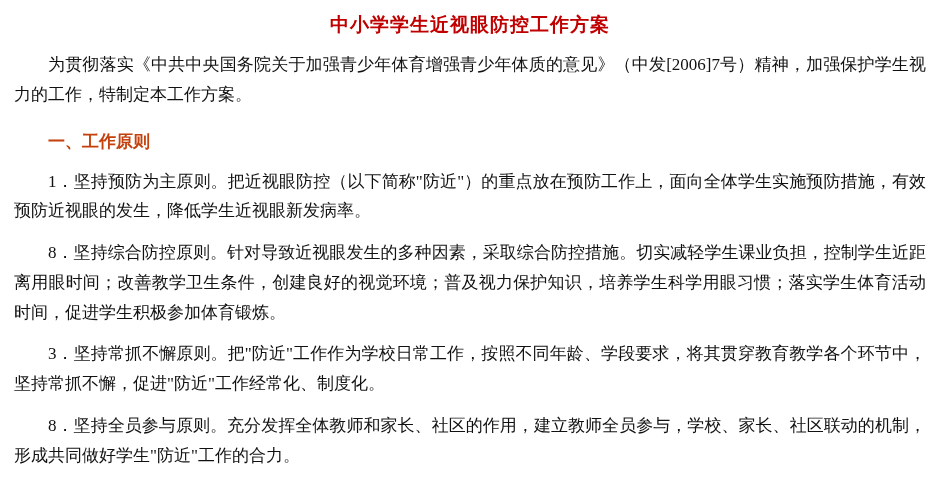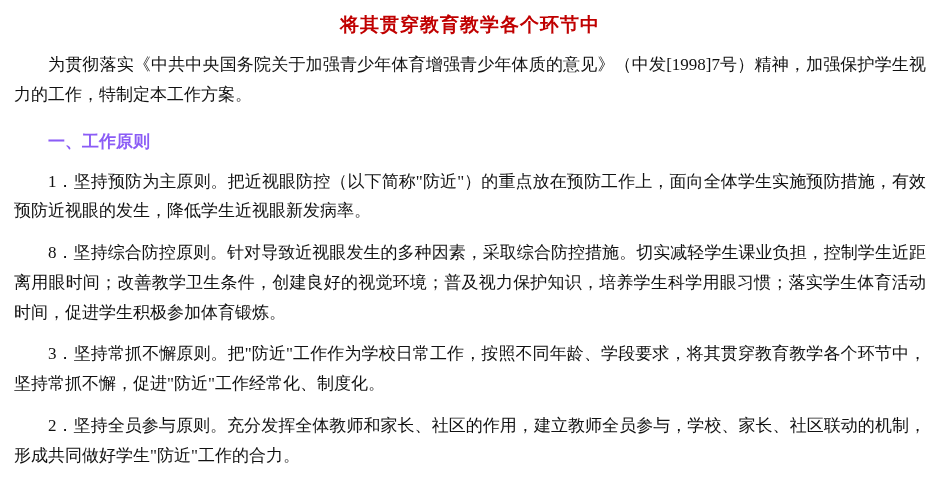--- a/index.html
+++ b/index.html
@@ -35,38 +35,38 @@
     line-height: 1.75;
     text-align: justify;
     text-justify: inter-ideograph;
     margin: 12px 0 0 0;
     text-indent: 2em;
     color: #111111;
   }
   .section-heading {
     font-size: 17px;
     font-weight: bold;
-    color: #8b5cf6;
+    color: #c2410c;
     margin: 18px 0 0 0;
     text-indent: 2em;
     line-height: 1.6;
   }
 </style>
 </head>
 <body>
 
 <div class="page">
 
-  <h1 class="doc-title">将其贯穿教育教学各个环节中</h1>
+  <h1 class="doc-title">中小学学生近视眼防控工作方案</h1>
 
-  <p class="para">为贯彻落实《中共中央国务院关于加强青少年体育增强青少年体质的意见》（中发[1998]7号）精神，加强保护学生视力的工作，特制定本工作方案。</p>
+  <p class="para">为贯彻落实《中共中央国务院关于加强青少年体育增强青少年体质的意见》（中发[2006]7号）精神，加强保护学生视力的工作，特制定本工作方案。</p>
 
   <h2 class="section-heading">一、工作原则</h2>
 
   <p class="para">1．坚持预防为主原则。把近视眼防控（以下简称"防近"）的重点放在预防工作上，面向全体学生实施预防措施，有效预防近视眼的发生，降低学生近视眼新发病率。</p>
 
   <p class="para">8．坚持综合防控原则。针对导致近视眼发生的多种因素，采取综合防控措施。切实减轻学生课业负担，控制学生近距离用眼时间；改善教学卫生条件，创建良好的视觉环境；普及视力保护知识，培养学生科学用眼习惯；落实学生体育活动时间，促进学生积极参加体育锻炼。</p>
 
   <p class="para">3．坚持常抓不懈原则。把"防近"工作作为学校日常工作，按照不同年龄、学段要求，将其贯穿教育教学各个环节中，坚持常抓不懈，促进"防近"工作经常化、制度化。</p>
 
-  <p class="para">2．坚持全员参与原则。充分发挥全体教师和家长、社区的作用，建立教师全员参与，学校、家长、社区联动的机制，形成共同做好学生"防近"工作的合力。</p>
+  <p class="para">8．坚持全员参与原则。充分发挥全体教师和家长、社区的作用，建立教师全员参与，学校、家长、社区联动的机制，形成共同做好学生"防近"工作的合力。</p>
 
 </div>
 
 </body></html>

